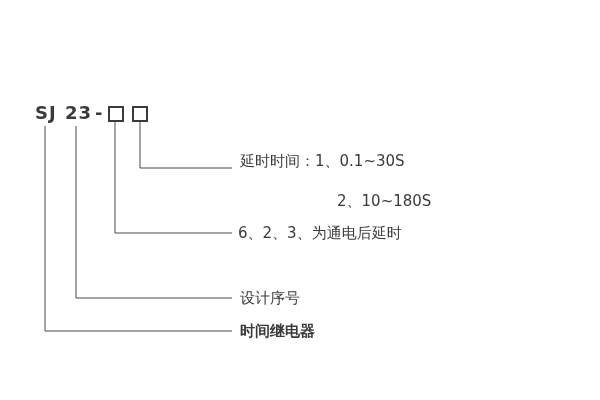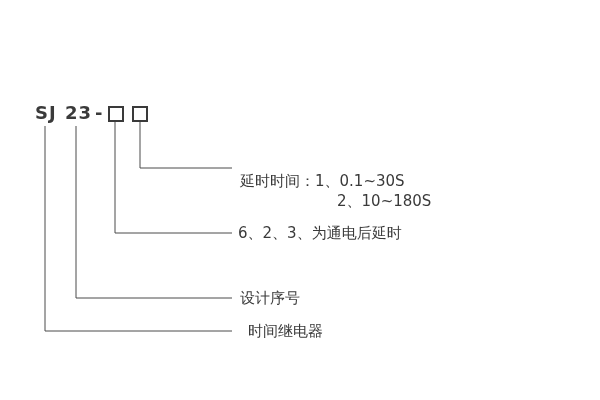--- a/index.html
+++ b/index.html
@@ -62,24 +62,24 @@
 
     <path d="M140 122 L140 168 L232 168" fill="none" stroke="#4a4a4a" stroke-width="1"></path>
 
     <path d="M115 122 L115 233 L232 233" fill="none" stroke="#4a4a4a" stroke-width="1"></path>
 
     <path d="M76 126 L76 298 L232 298" fill="none" stroke="#4a4a4a" stroke-width="1"></path>
 
     <path d="M45 126 L45 331 L232 331" fill="none" stroke="#4a4a4a" stroke-width="1"></path>
   </svg>
 
-  <div class="label" style="left:240px; top:172px;">延时时间：1、0.1~30S</div>
+  <div class="label" style="left:240px; top:152px;">延时时间：1、0.1~30S</div>
 
   <div class="label" style="left:337px; top:192px;text-align:center;">2、10~180S</div>
 
   <div class="label" style="left:238px; top:224px;">6、2、3、为通电后延时</div>
 
 
   <div class="label" style="left:240px; top:289px;text-align:right;">设计序号</div>
 
-  <div class="label" style="left:248px; top:322px;">时间继电器</div>
+  <div class="label" style="left:240px; top:322px;font-weight:bold;">时间继电器</div>
 
 </div>
 
 </body></html>

